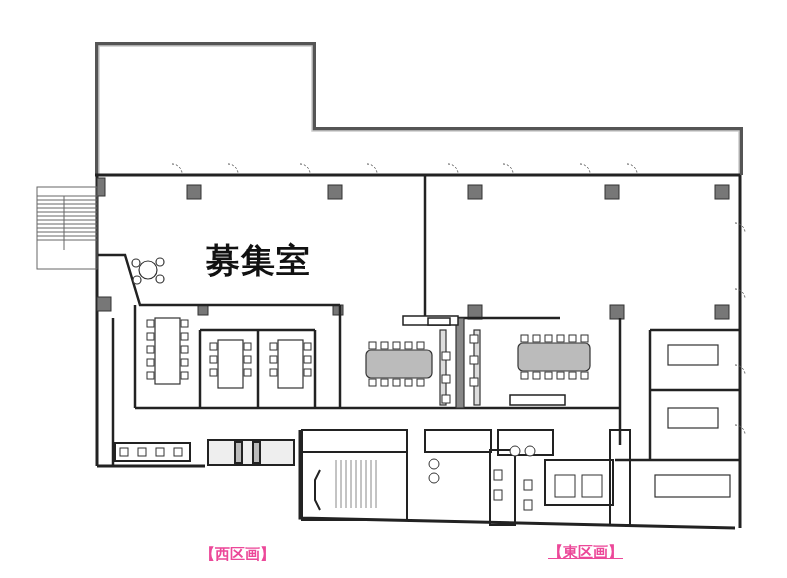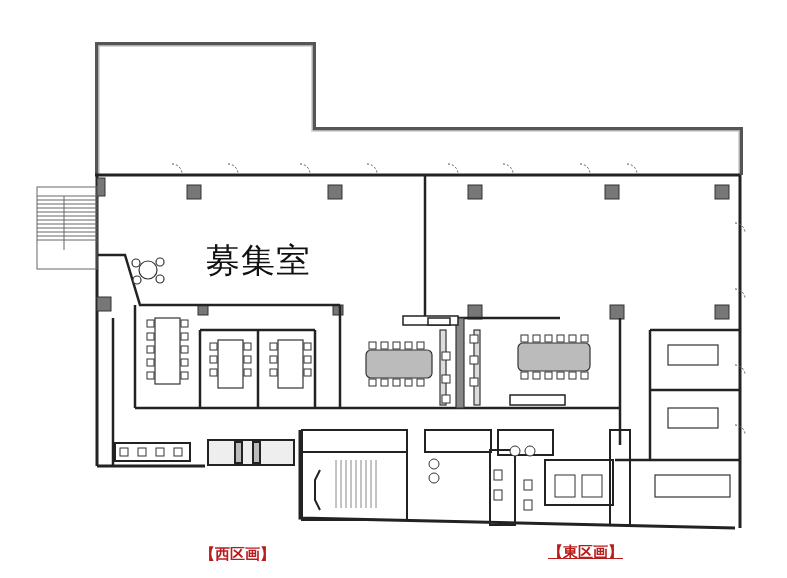--- a/index.html
+++ b/index.html
@@ -1,19 +1,19 @@
 <!DOCTYPE html>
 <html><head>
 <meta charset="utf-8">
 <style>
   html,body{margin:0;padding:0;background:#ffffff;}
   body{width:787px;height:578px;position:relative;overflow:hidden;font-family:"DejaVu Sans",sans-serif;}
   svg{position:absolute;left:0;top:0;}
-  .label-main{position:absolute;left:206px;top:238px;font-size:34px;font-weight:normal;color:#111;letter-spacing:1px;font-family:"DejaVu Sans",sans-serif;}
-  .label-section{position:absolute;font-size:15px;font-weight:bold;color:#b91c1c;font-family:"DejaVu Sans",sans-serif;}
+  .label-main{position:absolute;left:206px;top:238px;font-size:34px;font-weight:bold;color:#111;letter-spacing:1px;font-family:"DejaVu Sans",sans-serif;}
+  .label-section{position:absolute;font-size:15px;font-weight:bold;color:#ec4899;font-family:"DejaVu Sans",sans-serif;}
   #west-label{left:200px;top:545px;}
   #east-label{left:548px;top:543px;text-decoration:underline;}
 </style>
 </head>
 <body>
 
 <svg width="787" height="578" viewBox="0 0 787 578" xmlns="http://www.w3.org/2000/svg">
 
   <g fill="none" stroke="#555" stroke-width="4">
     <polyline points="97,175 97,44 314,44 314,129 741,129 741,175"></polyline>

